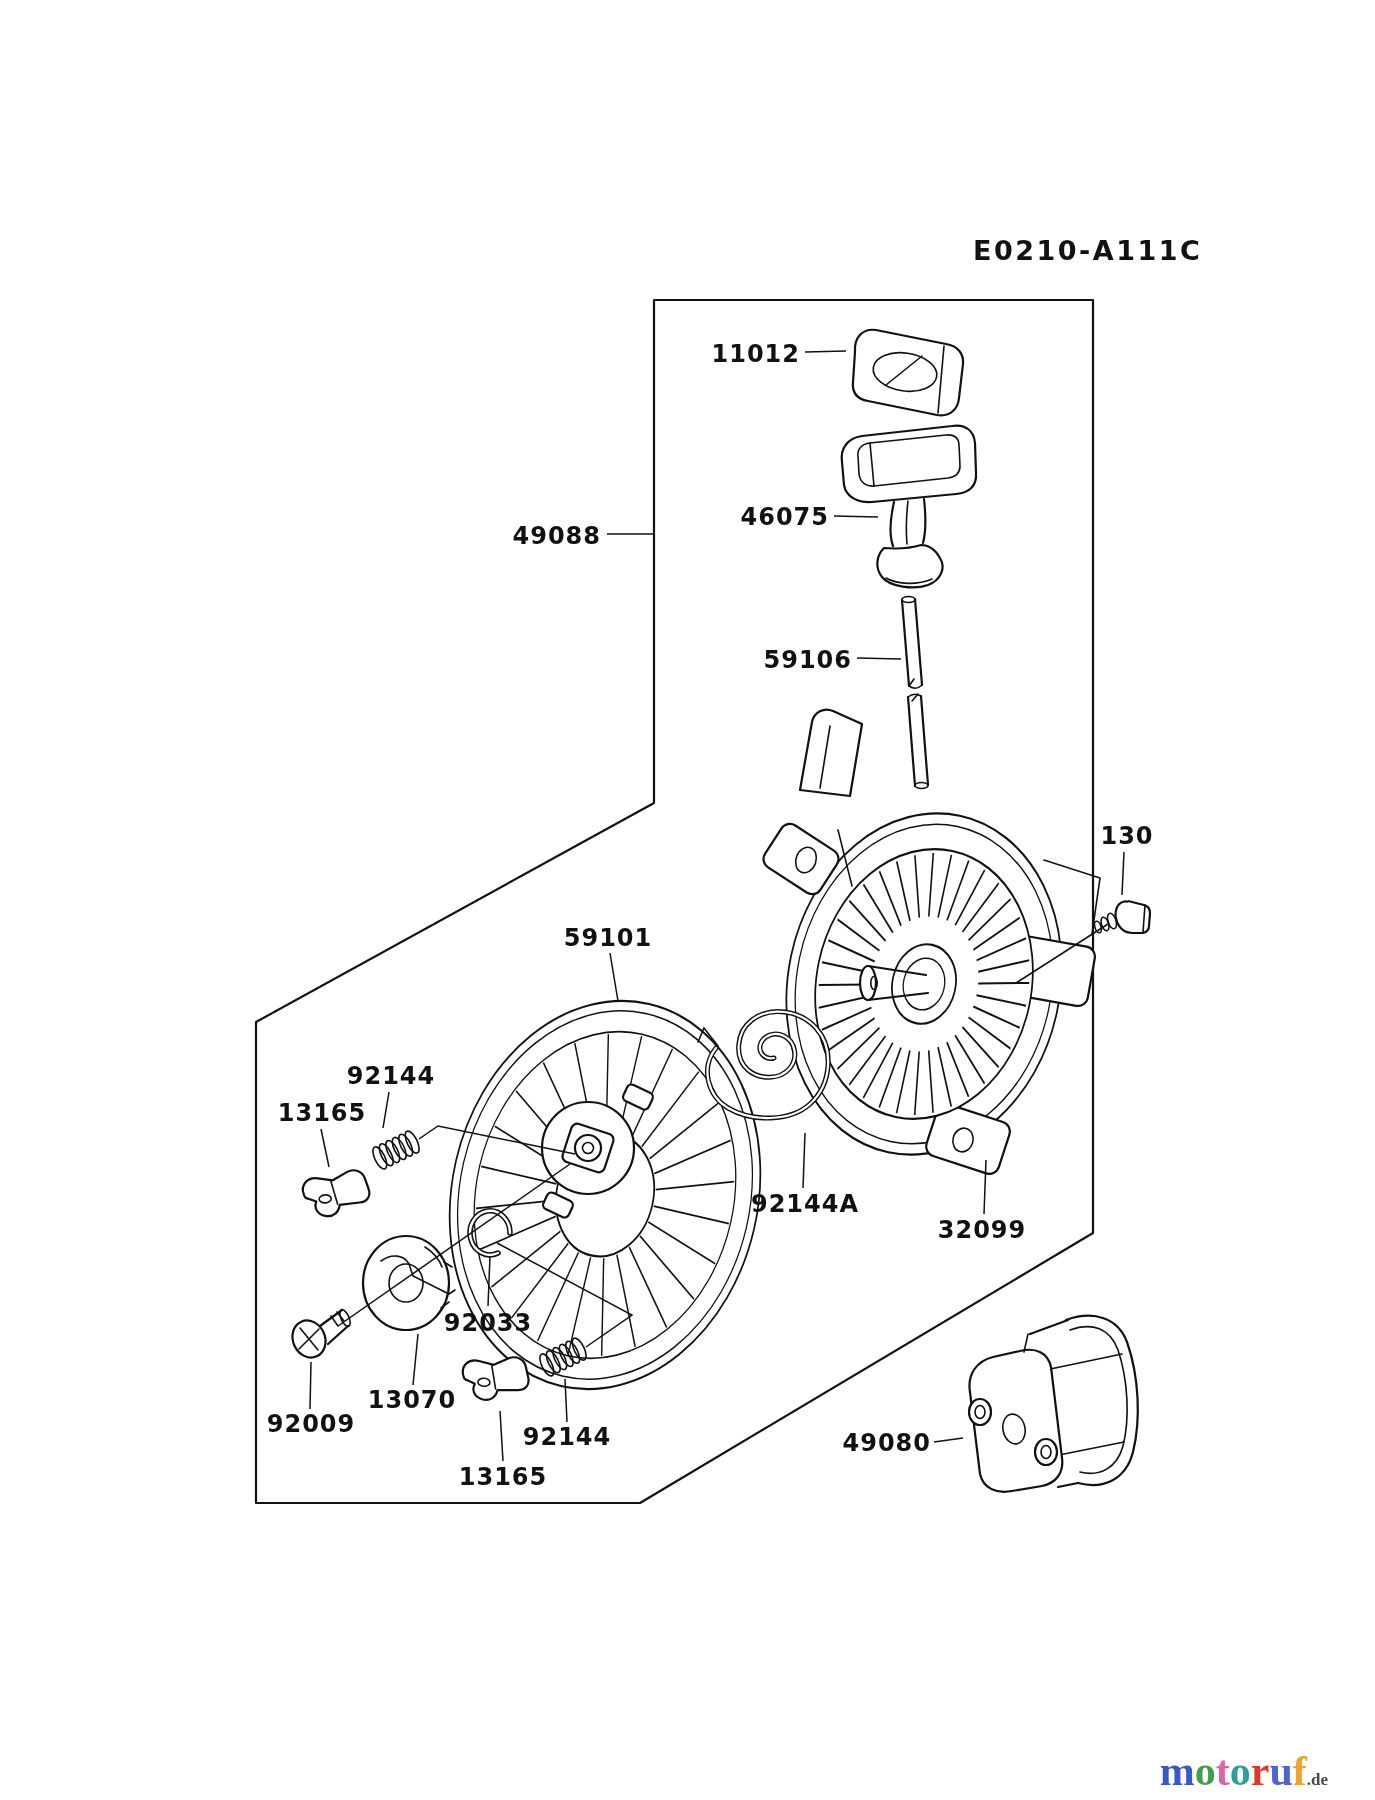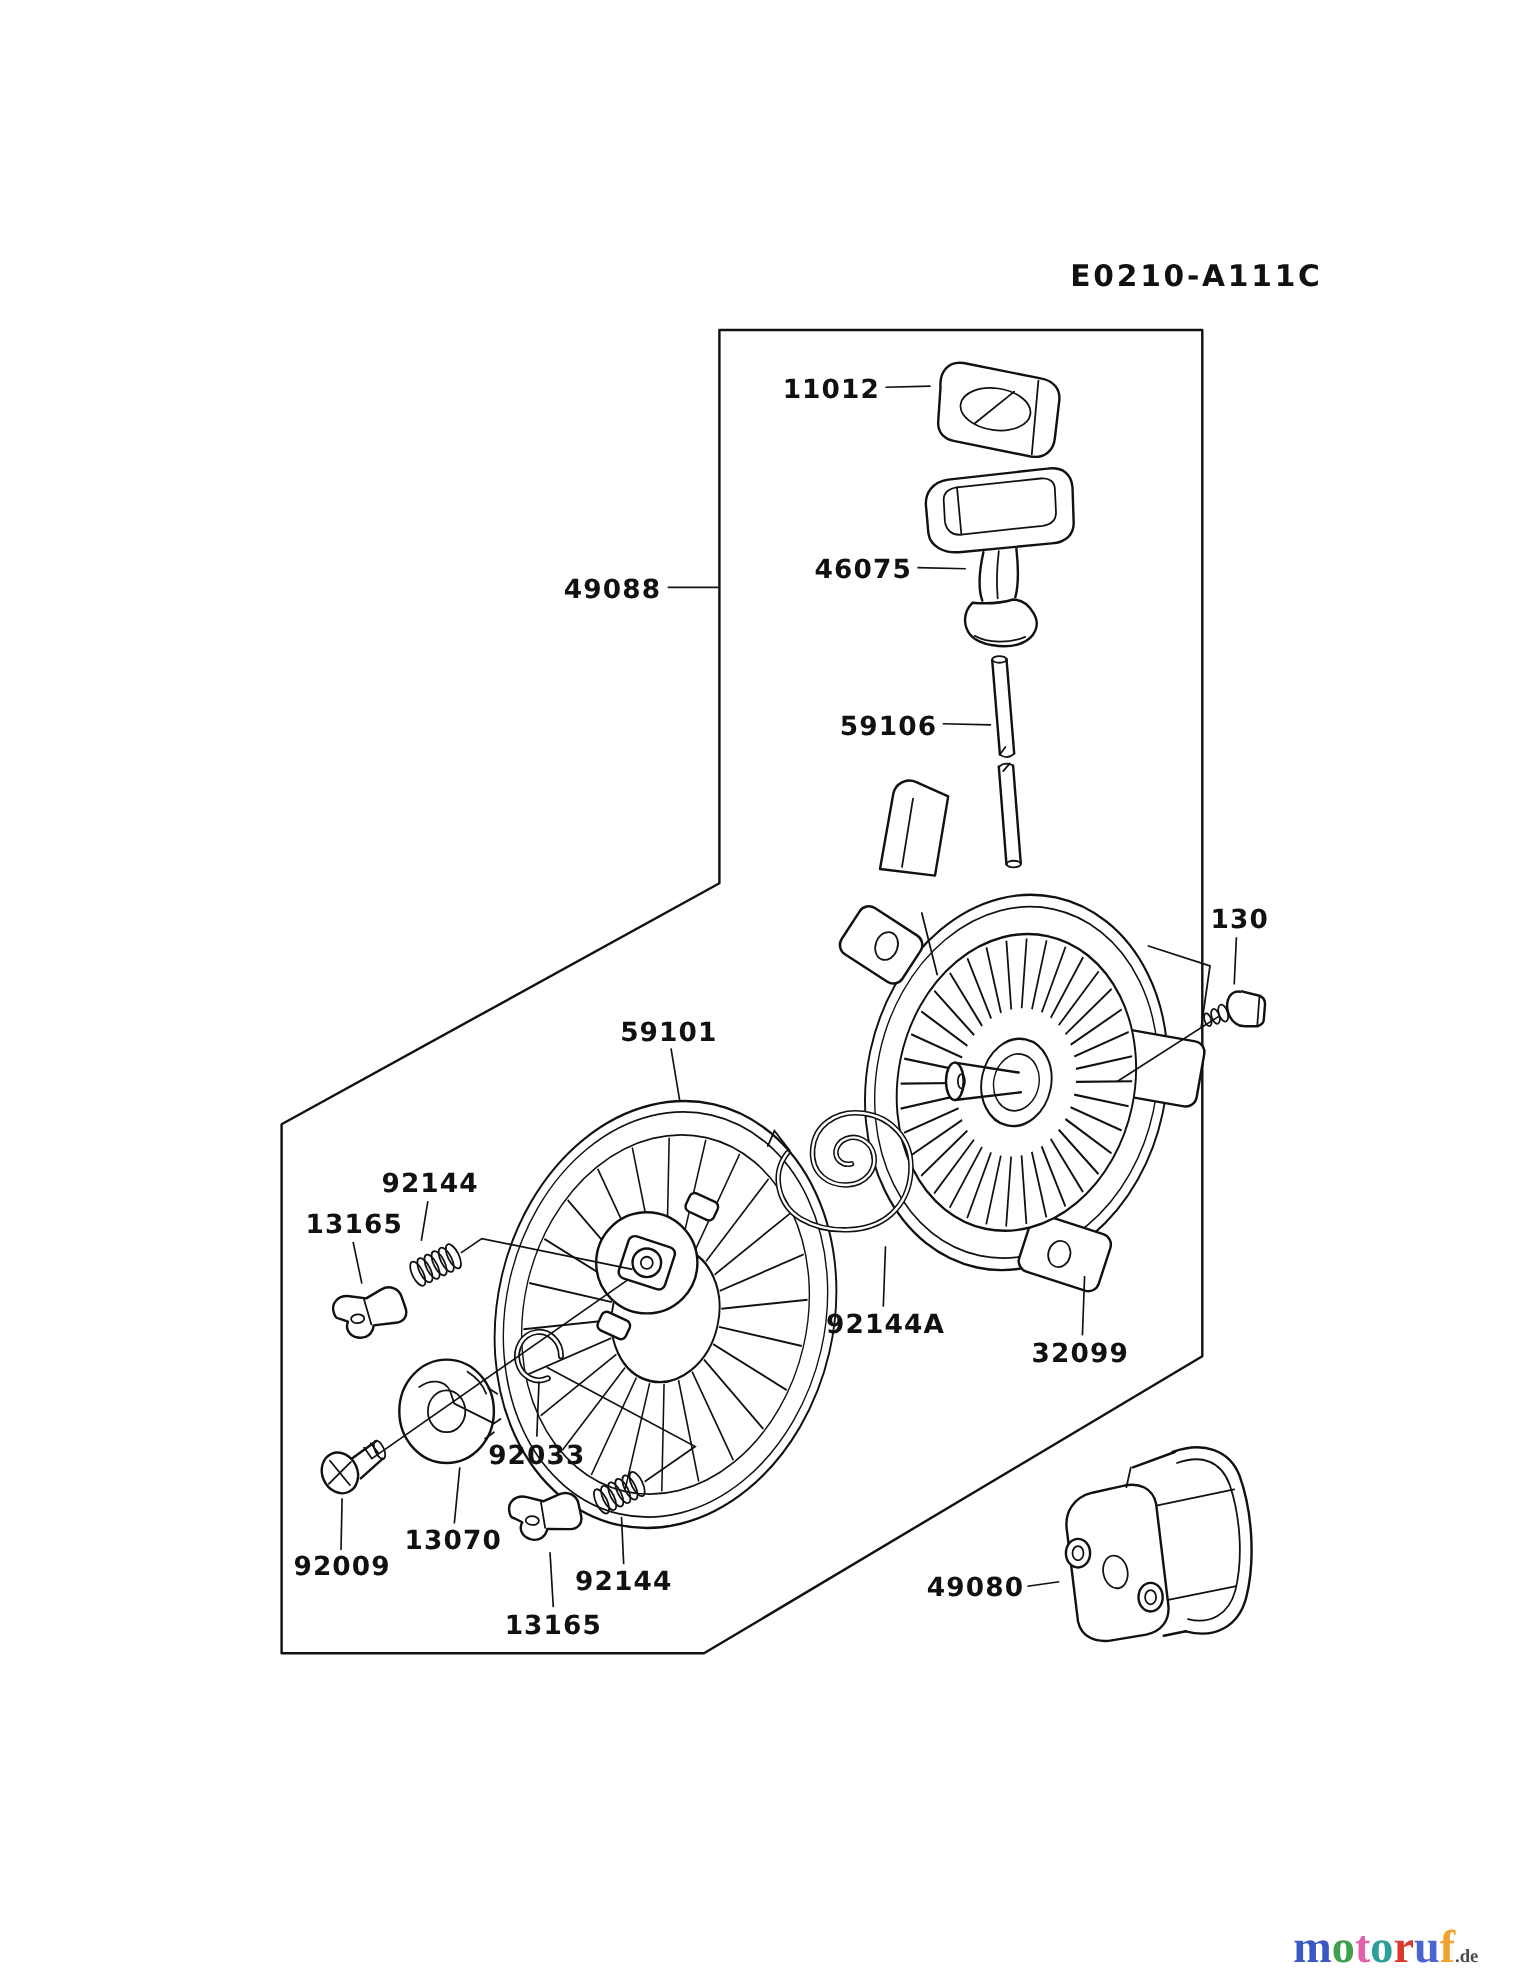--- a/index.html
+++ b/index.html
@@ -9,21 +9,21 @@
   .lbl{font-size:24px;letter-spacing:1px;}
   .ttl{font-size:27px;letter-spacing:2.5px;}
   .ln{stroke:#111;stroke-width:2.2;fill:none;stroke-linecap:round;stroke-linejoin:round;}
   .lnf{stroke:#111;stroke-width:2.2;fill:#fff;stroke-linejoin:round;}
   .thin{stroke:#111;stroke-width:1.6;fill:none;stroke-linecap:round;}
   .lead{stroke:#111;stroke-width:1.5;fill:none;}
   .spiral-b{stroke:#111;stroke-width:5;fill:none;stroke-linecap:round;}
   .spiral-w{stroke:#fff;stroke-width:2.2;fill:none;stroke-linecap:round;}
   .clip-b{stroke:#111;stroke-width:5.5;fill:none;stroke-linecap:round;}
   .clip-w{stroke:#fff;stroke-width:2.4;fill:none;stroke-linecap:round;}
-  .watermark{position:absolute;top:1750px;right:4px;font-family:"Liberation Serif",serif;
+  .watermark{position:absolute;top:1750px;right:20px;font-family:"Liberation Serif",serif;
              font-weight:bold;font-size:42px;line-height:1;letter-spacing:0;}
   .watermark .wm-suffix{font-size:17px;font-weight:bold;}
 </style>
 </head>
 <body>
 
 <div class="stage">
 <svg width="1375" height="1800" viewBox="0 0 1375 1800">
 
   <text class="ttl" x="973" y="260">E0210-A111C</text>

